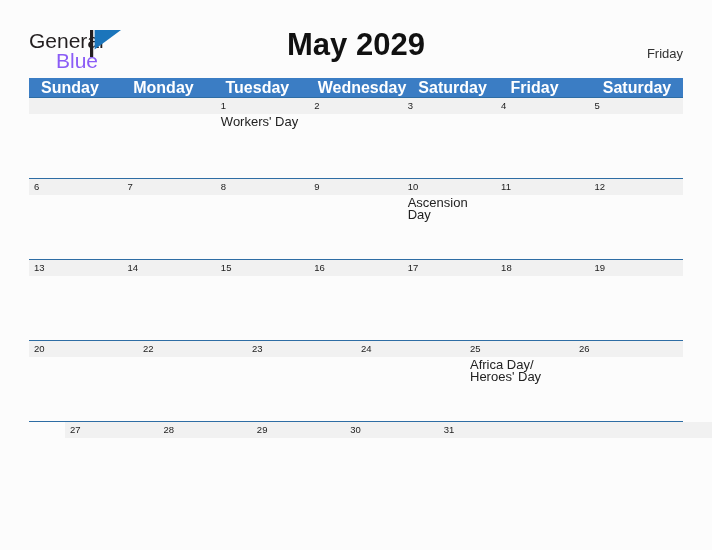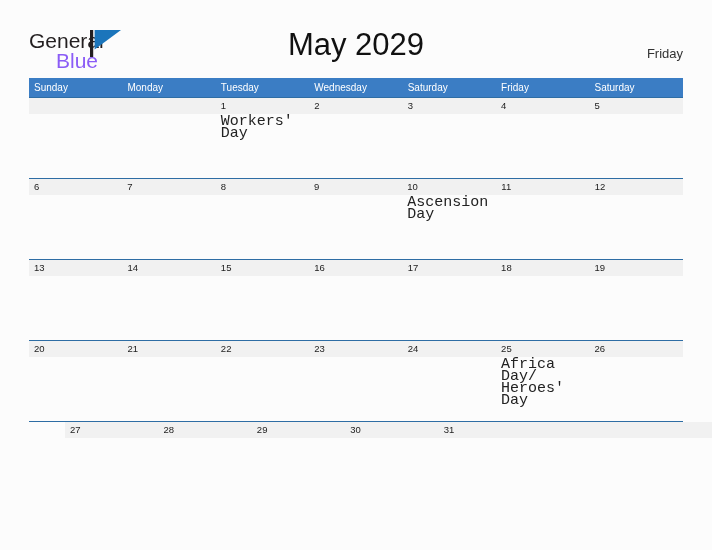--- a/index.html
+++ b/index.html
@@ -57,21 +57,21 @@
     height: 27px;
   }
 
   .cal-title {
     position: absolute;
     left: 0;
     top: 27px;
     width: 712px;
     text-align: center;
     font-size: 31px;
-    font-weight: 400;
+    font-weight: 700;
     color: #111111;
     font-family: "Liberation Sans", sans-serif;
   }
 
   .country {
     position: absolute;
     right: 29px;
     top: 46px;
     font-size: 13px;
     color: #333333;
@@ -88,25 +88,26 @@
 
   .weekdays {
     display: flex;
     width: 100%;
     background: #3b7dc4;
     height: 19px;
   }
   .weekday {
     flex: 1 1 0;
     color: #ffffff;
-    font-size: 10px;
+    font-size: 16px;
     line-height: 19px;
-    padding-left: 5px;
+    padding-left: 12px;
     box-sizing: border-box;
     font-family: "Liberation Sans", sans-serif;
+    font-weight: bold;
   }
 
   .week {
     width: 100%;
     position: relative;
   }
   .week-sep {
     height: 1px;
     width: 100%;
     background: #2e6da4;
@@ -129,26 +130,26 @@
     position: relative;
   }
   .day-num {
     font-size: 9.5px;
     color: #222222;
     line-height: 16px;
     height: 16px;
     font-family: "Liberation Sans", sans-serif;
   }
   .day-event {
-    font-size: 15px;
+    font-size: 13px;
     color: #222222;
     line-height: 12px;
     padding-top: 2px;
     padding-right: 8px;
-    font-family: Liberation Mono, monospace;
+    font-family: Liberation Sans, sans-serif;
   }
   .day.empty .day-num {
     visibility: hidden;
   }
 </style>
 </head>
 <body>
 
 <div class="top-bar">
 
@@ -259,23 +260,20 @@
           </div>
         </div>
       </div>
       <div class="week">
         <div class="week-sep"></div>
         <div class="week-body">
           <div class="day">
             <div class="day-num">20</div>
           </div>
           <div class="day">
-            <div class="day-num">21</div>
-          </div>
-          <div class="day">
             <div class="day-num">22</div>
           </div>
           <div class="day">
             <div class="day-num">23</div>
           </div>
           <div class="day">
             <div class="day-num">24</div>
           </div>
           <div class="day">
             <div class="day-num">25</div>

